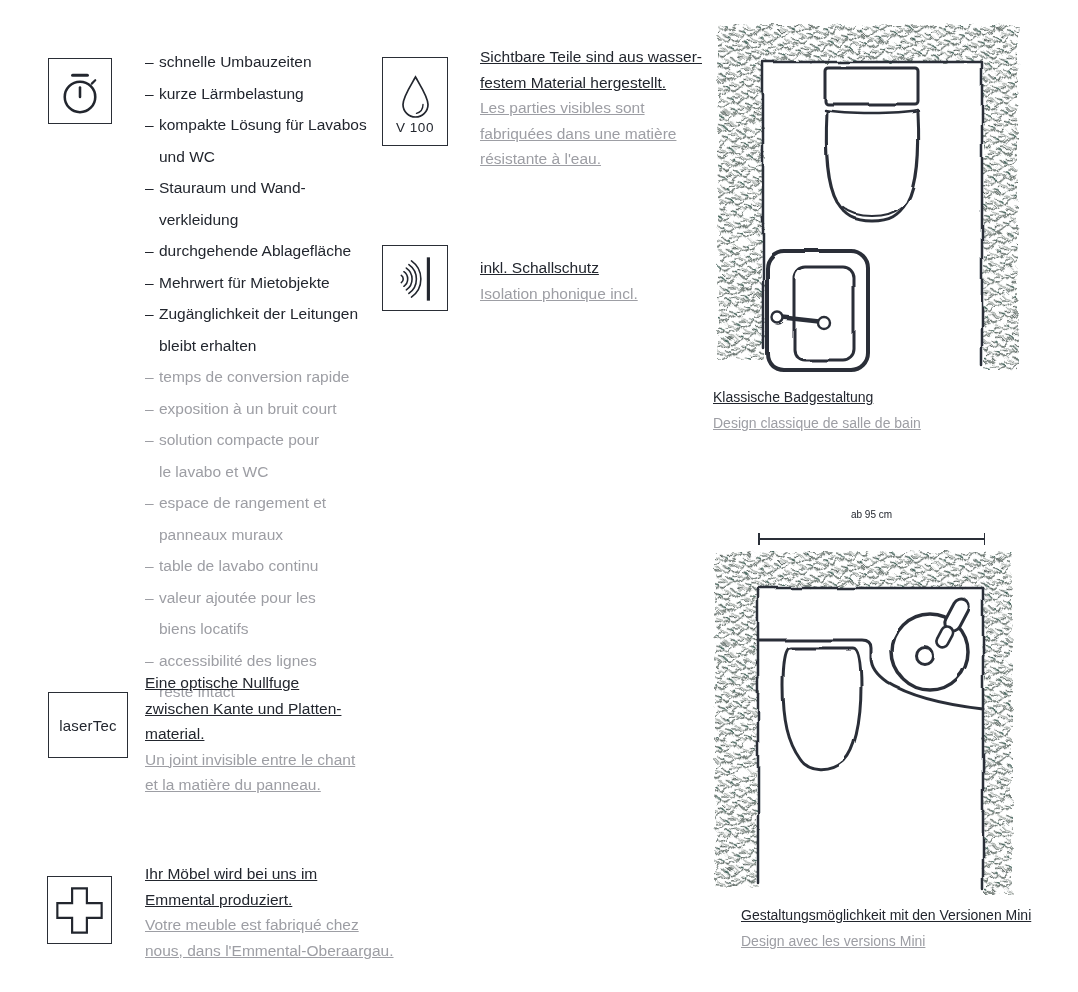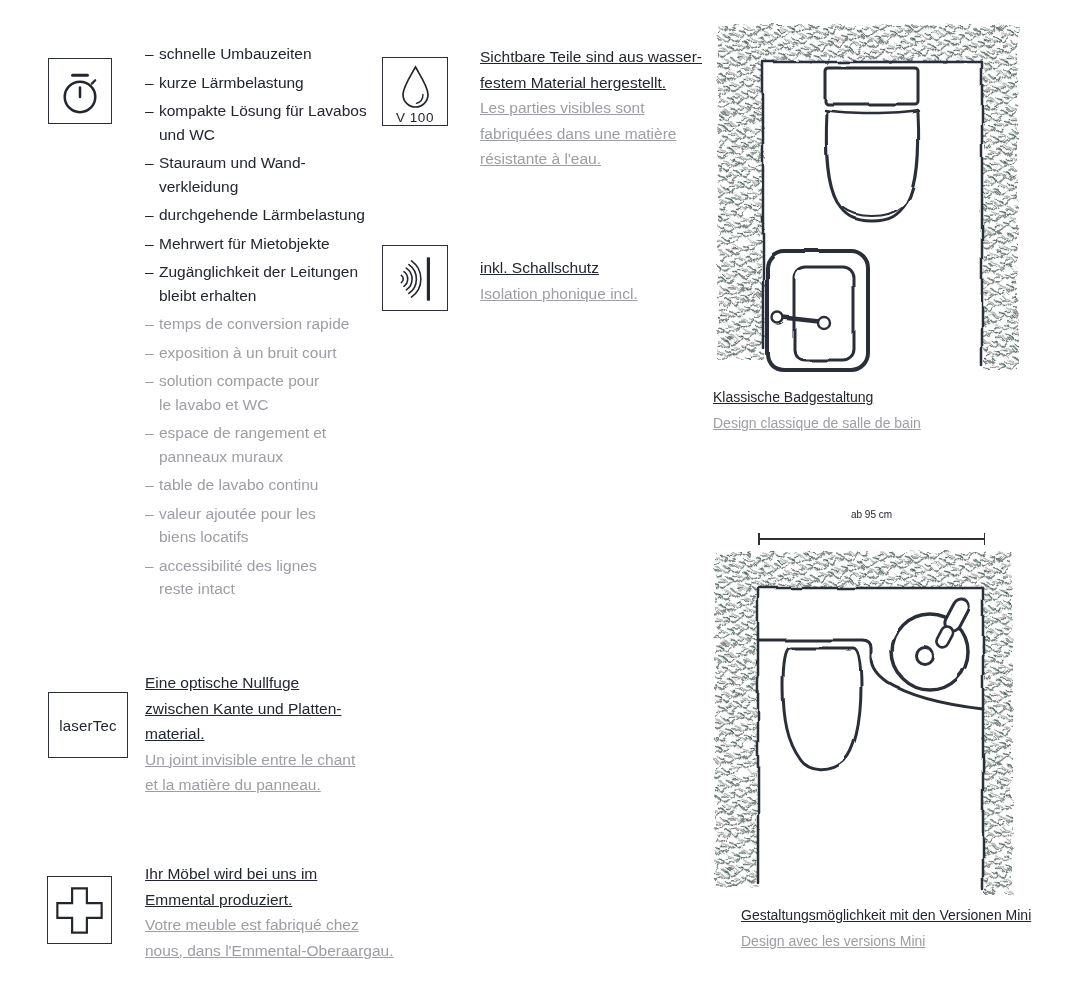--- a/index.html
+++ b/index.html
@@ -3,40 +3,40 @@
 <meta charset="utf-8">
 <style>
   html,body { margin:0; padding:0; background:#ffffff; }
   body { font-family: "Liberation Sans", sans-serif; }
   .page { position:relative; width:1078px; height:992px; background:#ffffff; overflow:hidden; }
 
   
   .ibox { position:absolute; border:1.5px solid #2a2e36; background:#fff;
           display:flex; align-items:center; justify-content:center; box-sizing:border-box; }
   #box-stopwatch { left:48px;  top:58px;  width:64px; height:66px; }
-  #box-v100      { left:382px; top:57px;  width:66px; height:69px; flex-direction:column; padding-top:4px; }
+  #box-v100      { left:382px; top:57px;  width:66px; height:89px; flex-direction:column; padding-top:4px; }
   #box-sound     { left:382px; top:245px; width:66px; height:66px; }
   #box-lasertec  { left:48px;  top:692px; width:80px; height:66px; }
   #box-swiss     { left:47px;  top:876px; width:65px; height:68px; }
   .badge-text { font-size:15px; color:#22262e; letter-spacing:0.2px; }
   .v100-label { font-size:13.5px; color:#22262e; margin-top:1px; letter-spacing:0.5px; }
 
   
   .tblock { position:absolute; }
   .tblock div { white-space:nowrap;text-decoration:underline; }
   .t-dark { color:#22262e; }
   .t-gray { color:#9d9ea4; }
   .para { font-size:15.5px; line-height:25.5px; }
   .cap  { font-size:14px; line-height:26px; }
 
   
   .blist { position:absolute; left:145px; top:42px; width:280px; font-size:15.5px; line-height:23.5px; }
   .li { position:relative; padding-left:14px; margin-bottom:5px; }
   .li .dash { position:absolute; left:0; top:0; }
-  .li div { white-space:nowrap; }
+  .li div { white-space:nowrap;margin-top:8px; }
   .li-de { color:#22262e; }
   .li-fr { color:#9d9ea4; }
 
   #v100-text     { left:480px; top:44px;  }
   #sound-text    { left:480px; top:255px; }
   #lasertec-text { left:145px; top:670px; }
   #swiss-text    { left:145px; top:861px; }
   #caption1      { left:713px; top:384px; }
   #caption2      { left:741px; top:902px; }
 
@@ -101,21 +101,21 @@
         <div>kompakte Lösung für Lavabos</div>
         <div>und WC</div>
       </div>
     <div class="li li-de">
         <span class="dash">–</span>
         <div>Stauraum und Wand-</div>
         <div>verkleidung</div>
       </div>
     <div class="li li-de">
         <span class="dash">–</span>
-        <div>durchgehende Lärmbelastung</div>
+        <div>durchgehende Ablagefläche</div>
       </div>
     <div class="li li-de">
         <span class="dash">–</span>
         <div>Mehrwert für Mietobjekte</div>
       </div>
     <div class="li li-de">
         <span class="dash">–</span>
         <div>Zugänglichkeit der Leitungen</div>
         <div>bleibt erhalten</div>
       </div>

